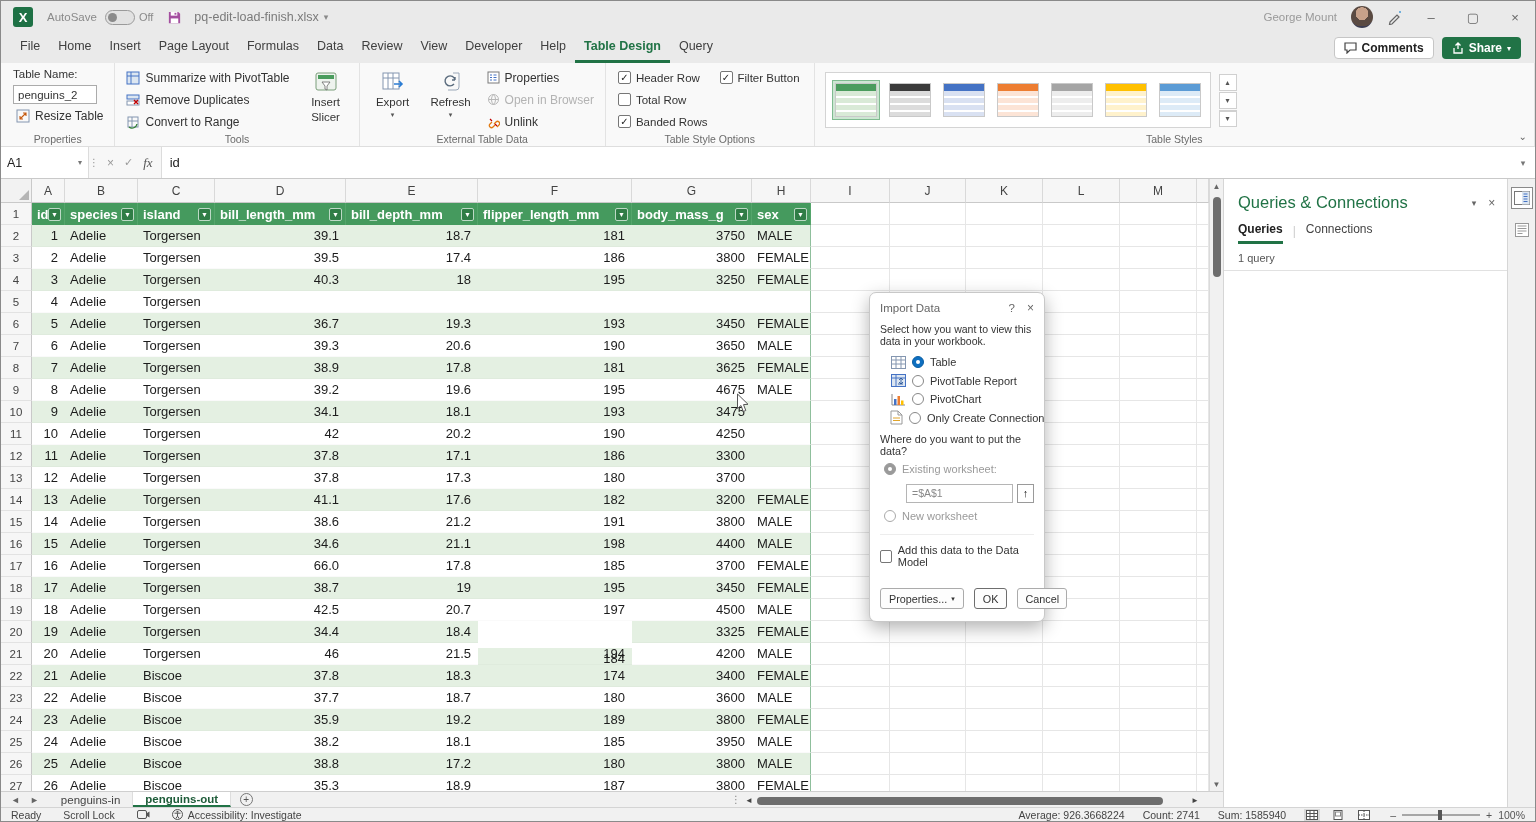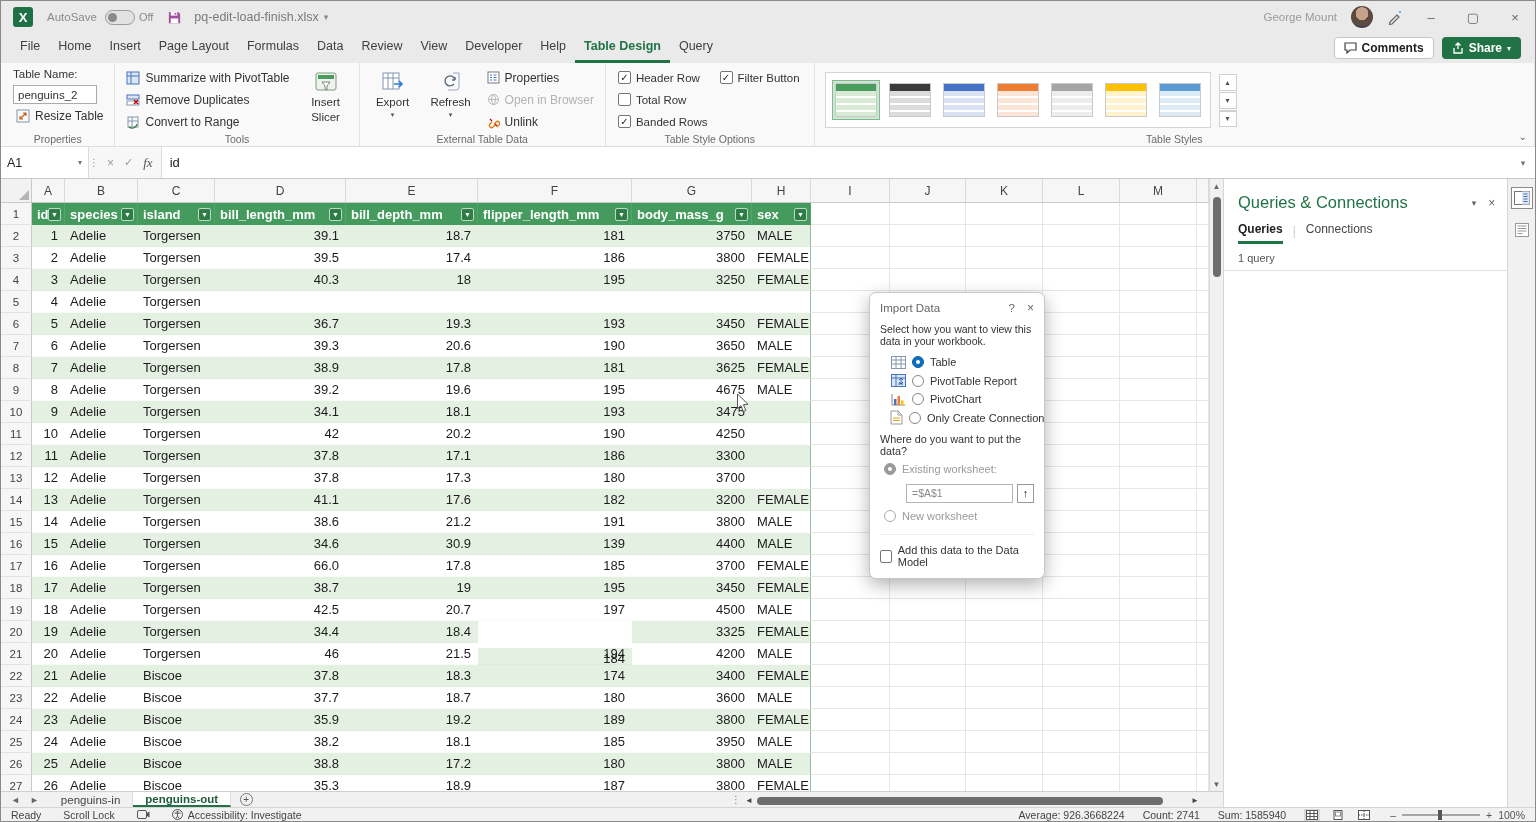--- a/index.html
+++ b/index.html
@@ -720,22 +720,22 @@
                 <div class="cell empty" style="width: 77px;"></div>
                 <div class="cell empty" style="width: 77px;"></div>
                 <div class="cell empty" style="width: 12px;"></div>
               </div>
               <div class="grow">
                 <div class="rownum">16</div>
                 <div class="cell tcell band al-r" style="width: 33px;">15</div>
                 <div class="cell tcell band al-l" style="width: 73px;">Adelie</div>
                 <div class="cell tcell band al-l" style="width: 77px;">Torgersen</div>
                 <div class="cell tcell band al-r" style="width: 131px;">34.6</div>
-                <div class="cell tcell band al-r" style="width: 132px;">30.9</div>
-                <div class="cell tcell band al-r" style="width: 154px;">139</div>
+                <div class="cell tcell band al-r" style="width: 132px;">21.1</div>
+                <div class="cell tcell band al-r" style="width: 154px;">198</div>
                 <div class="cell tcell band al-r" style="width: 120px;">4400</div>
                 <div class="cell tcell band last al-l" style="width: 59px;">MALE</div>
                 <div class="cell empty" style="width: 79px;"></div>
                 <div class="cell empty" style="width: 76px;"></div>
                 <div class="cell empty" style="width: 77px;"></div>
                 <div class="cell empty" style="width: 77px;"></div>
                 <div class="cell empty" style="width: 77px;"></div>
                 <div class="cell empty" style="width: 12px;"></div>
               </div>
               <div class="grow">
@@ -1101,19 +1101,31 @@
       </div>
       <div class="opt-row" style="padding-left:4px;">
         <span class="radio dis"></span>
         <span class="opt-label dim">New worksheet</span>
       </div>
       <div class="chk-row">
         <span class="cbx"></span>
         <span>Add this data to the Data Model</span>
       </div>
     </div>
+    <div class="dlg-btns">
+      <div class="dlg-btn">
+        <span>Properties...</span>
+        <span style="font-size:7px;margin-left:4px">▾</span>
+      </div>
+      <div class="dlg-btn default">
+          <span>OK</span>
+        </div>
+      <div class="dlg-btn cancel">
+          <span>Cancel</span>
+        </div>
+    </div>
   </div>
 
   <svg class="cursor" style="left:735px; top:392px;" width="14" height="20" viewBox="0 0 14 20">
     <path d="M1.5 1 L1.5 15.5 L5 12.5 L7.3 18.5 L9.8 17.5 L7.5 11.6 L12 11.3 Z" fill="#fff" stroke="#555" stroke-width="1"></path>
   </svg>
 
 </div>
 
 </body></html>

